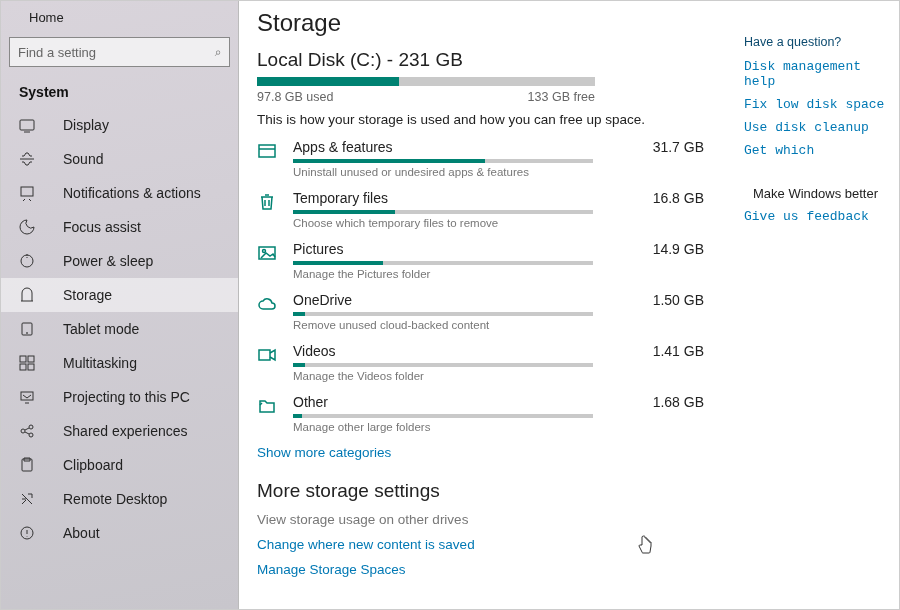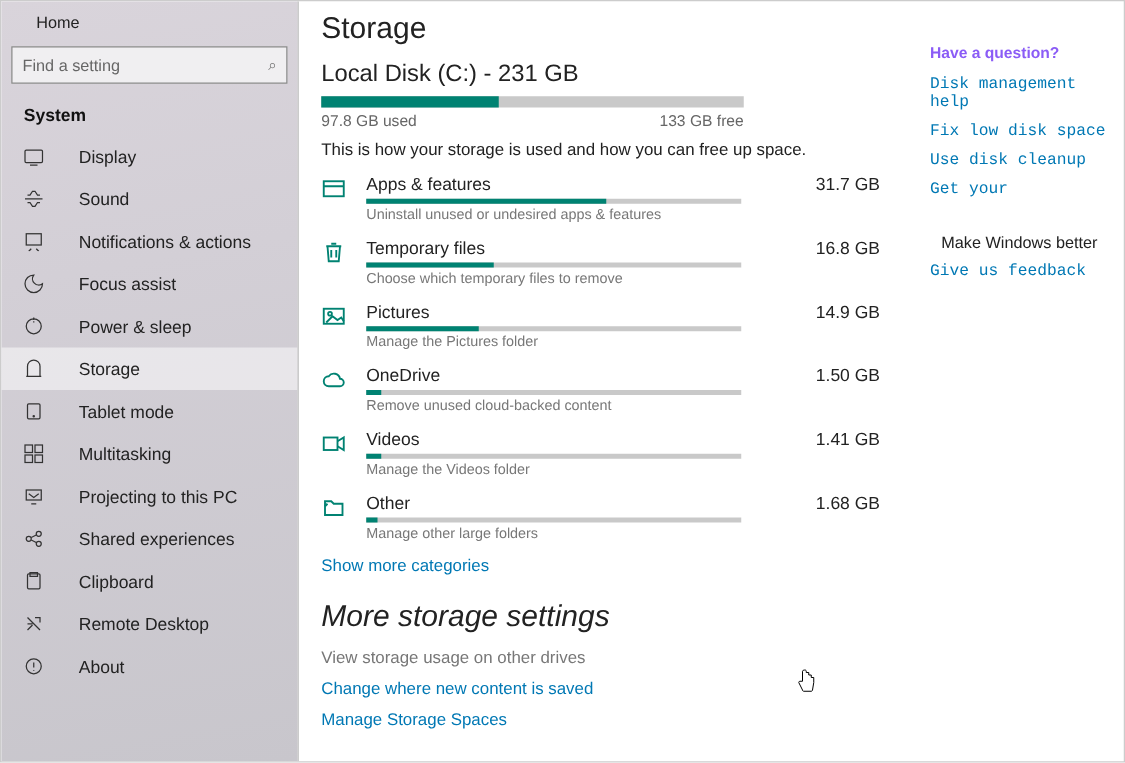--- a/index.html
+++ b/index.html
@@ -30,24 +30,24 @@
   .cat-icon { width:20px; height:20px; margin-top:2px;}
   .cat-icon svg { width:20px; height:20px; stroke:#008272; fill:none; stroke-width:1.5;}
   .cat-body { flex:1; }
   .cat-head { display:flex; justify-content:space-between; margin-bottom:4px; font-size:14px;}
   .cat-head .cat-size { color:#222; }
   .cat-bar-outer { width:300px; height:4px; background:#c9c9c9; margin-bottom:3px;}
   .cat-bar-inner { height:100%; background:#008272;}
   .cat-desc { font-size:11.5px; color:#777;}
   .link { color:#0078b4; font-size:13.5px; margin-top:4px; display:block;}
   .dim-link { color:#777; font-size:13.5px; margin-top:4px; display:block;}
-  h3.more-title { font-size:24px; font-weight:400; margin:20px 0 10px 0;font-style:italic;}
+  h3.more-title { font-size:19px; font-weight:400; margin:20px 0 10px 0;}
 
   .rightpane { width:155px; padding:34px 12px 0 0; font-size:13px;}
-  .rightpane .q { color:#8b5cf6; font-size:12.5px; margin-bottom:10px;font-weight:bold;}
+  .rightpane .q { color:#0c4a6e; font-size:12.5px; margin-bottom:10px;}
   .rightpane .rlink { color:#0078b4; margin-bottom:8px; display:block;font-family:Liberation Mono, monospace;}
   .rightpane .rhead { color:#222; margin:28px 0 8px 0;text-align:center;}
 
   .cursor-hand { position:absolute; left:398px; top:534px; pointer-events:none;}
 </style>
 </head>
 <body>
 
 <div class="sidebar">
   <div class="home-row">
@@ -310,18 +310,18 @@
         <path d="M5 2v8l-2 0c-1 0-1 1-1 1l3 6c0 1 1 1 1 1h6c1 0 1-1 1-1l1-6V7l-2 0V5l-2 0V3l-2 0V2c0-1-1-1-1-1s-2 0-2 1z" fill="#fff" stroke="#000" stroke-width="0.8"></path>
       </svg>
   </div>
 
   <div class="rightpane">
     <div class="q">Have a question?</div>
     <div id="right-links">
         <a class="rlink">Disk management help</a>
         <a class="rlink">Fix low disk space</a>
         <a class="rlink">Use disk cleanup</a>
-        <a class="rlink">Get your</a>
+        <a class="rlink">Get which</a>
       </div>
     <div class="rhead">Make Windows better</div>
     <a class="rlink">Give us feedback</a>
   </div>
 </div>
 
 </body></html>

